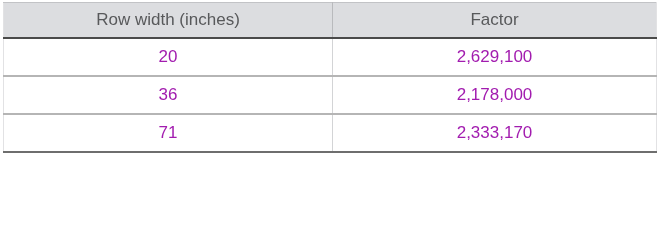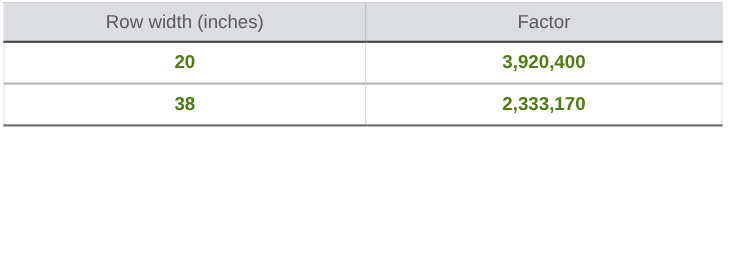--- a/index.html
+++ b/index.html
@@ -46,26 +46,25 @@
     border-bottom: 2px solid #4a4a4a;
   }
   thead th.cell-rowwidth {
     border-right: 1px solid #b9babd;
   }
 
   
   tbody td {
     height: 36px;
     font-size: 17px;
-    color: #4d7c0f;
+    color: #a21caf;
     text-align: center;
     vertical-align: middle;
     padding: 0;
     background: #ffffff;
-    font-weight: bold;
   }
   tbody td.cell-rowwidth {
     border-right: 1px solid #d3d4d6;
   }
   tbody tr.sep-light > td {
     border-bottom: 2px solid #b5b5b5;
   }
   tbody tr.sep-dark > td {
     border-bottom: 2px solid #4a4a4a;
   }
@@ -92,21 +91,25 @@
     </colgroup>
     <thead>
       <tr class="header-row">
         <th class="cell-rowwidth">Row width (inches)</th>
         <th class="cell-factor">Factor</th>
       </tr>
     </thead>
     <tbody>
       <tr class="sep-light">
         <td class="cell-rowwidth">20</td>
-        <td class="cell-factor">3,920,400</td>
+        <td class="cell-factor">2,629,100</td>
+      </tr>
+      <tr class="sep-light">
+        <td class="cell-rowwidth">36</td>
+        <td class="cell-factor">2,178,000</td>
       </tr>
       <tr class="sep-bottom">
-        <td class="cell-rowwidth">38</td>
+        <td class="cell-rowwidth">71</td>
         <td class="cell-factor">2,333,170</td>
       </tr>
     </tbody>
   </table>
 </div>
 
 </body></html>

